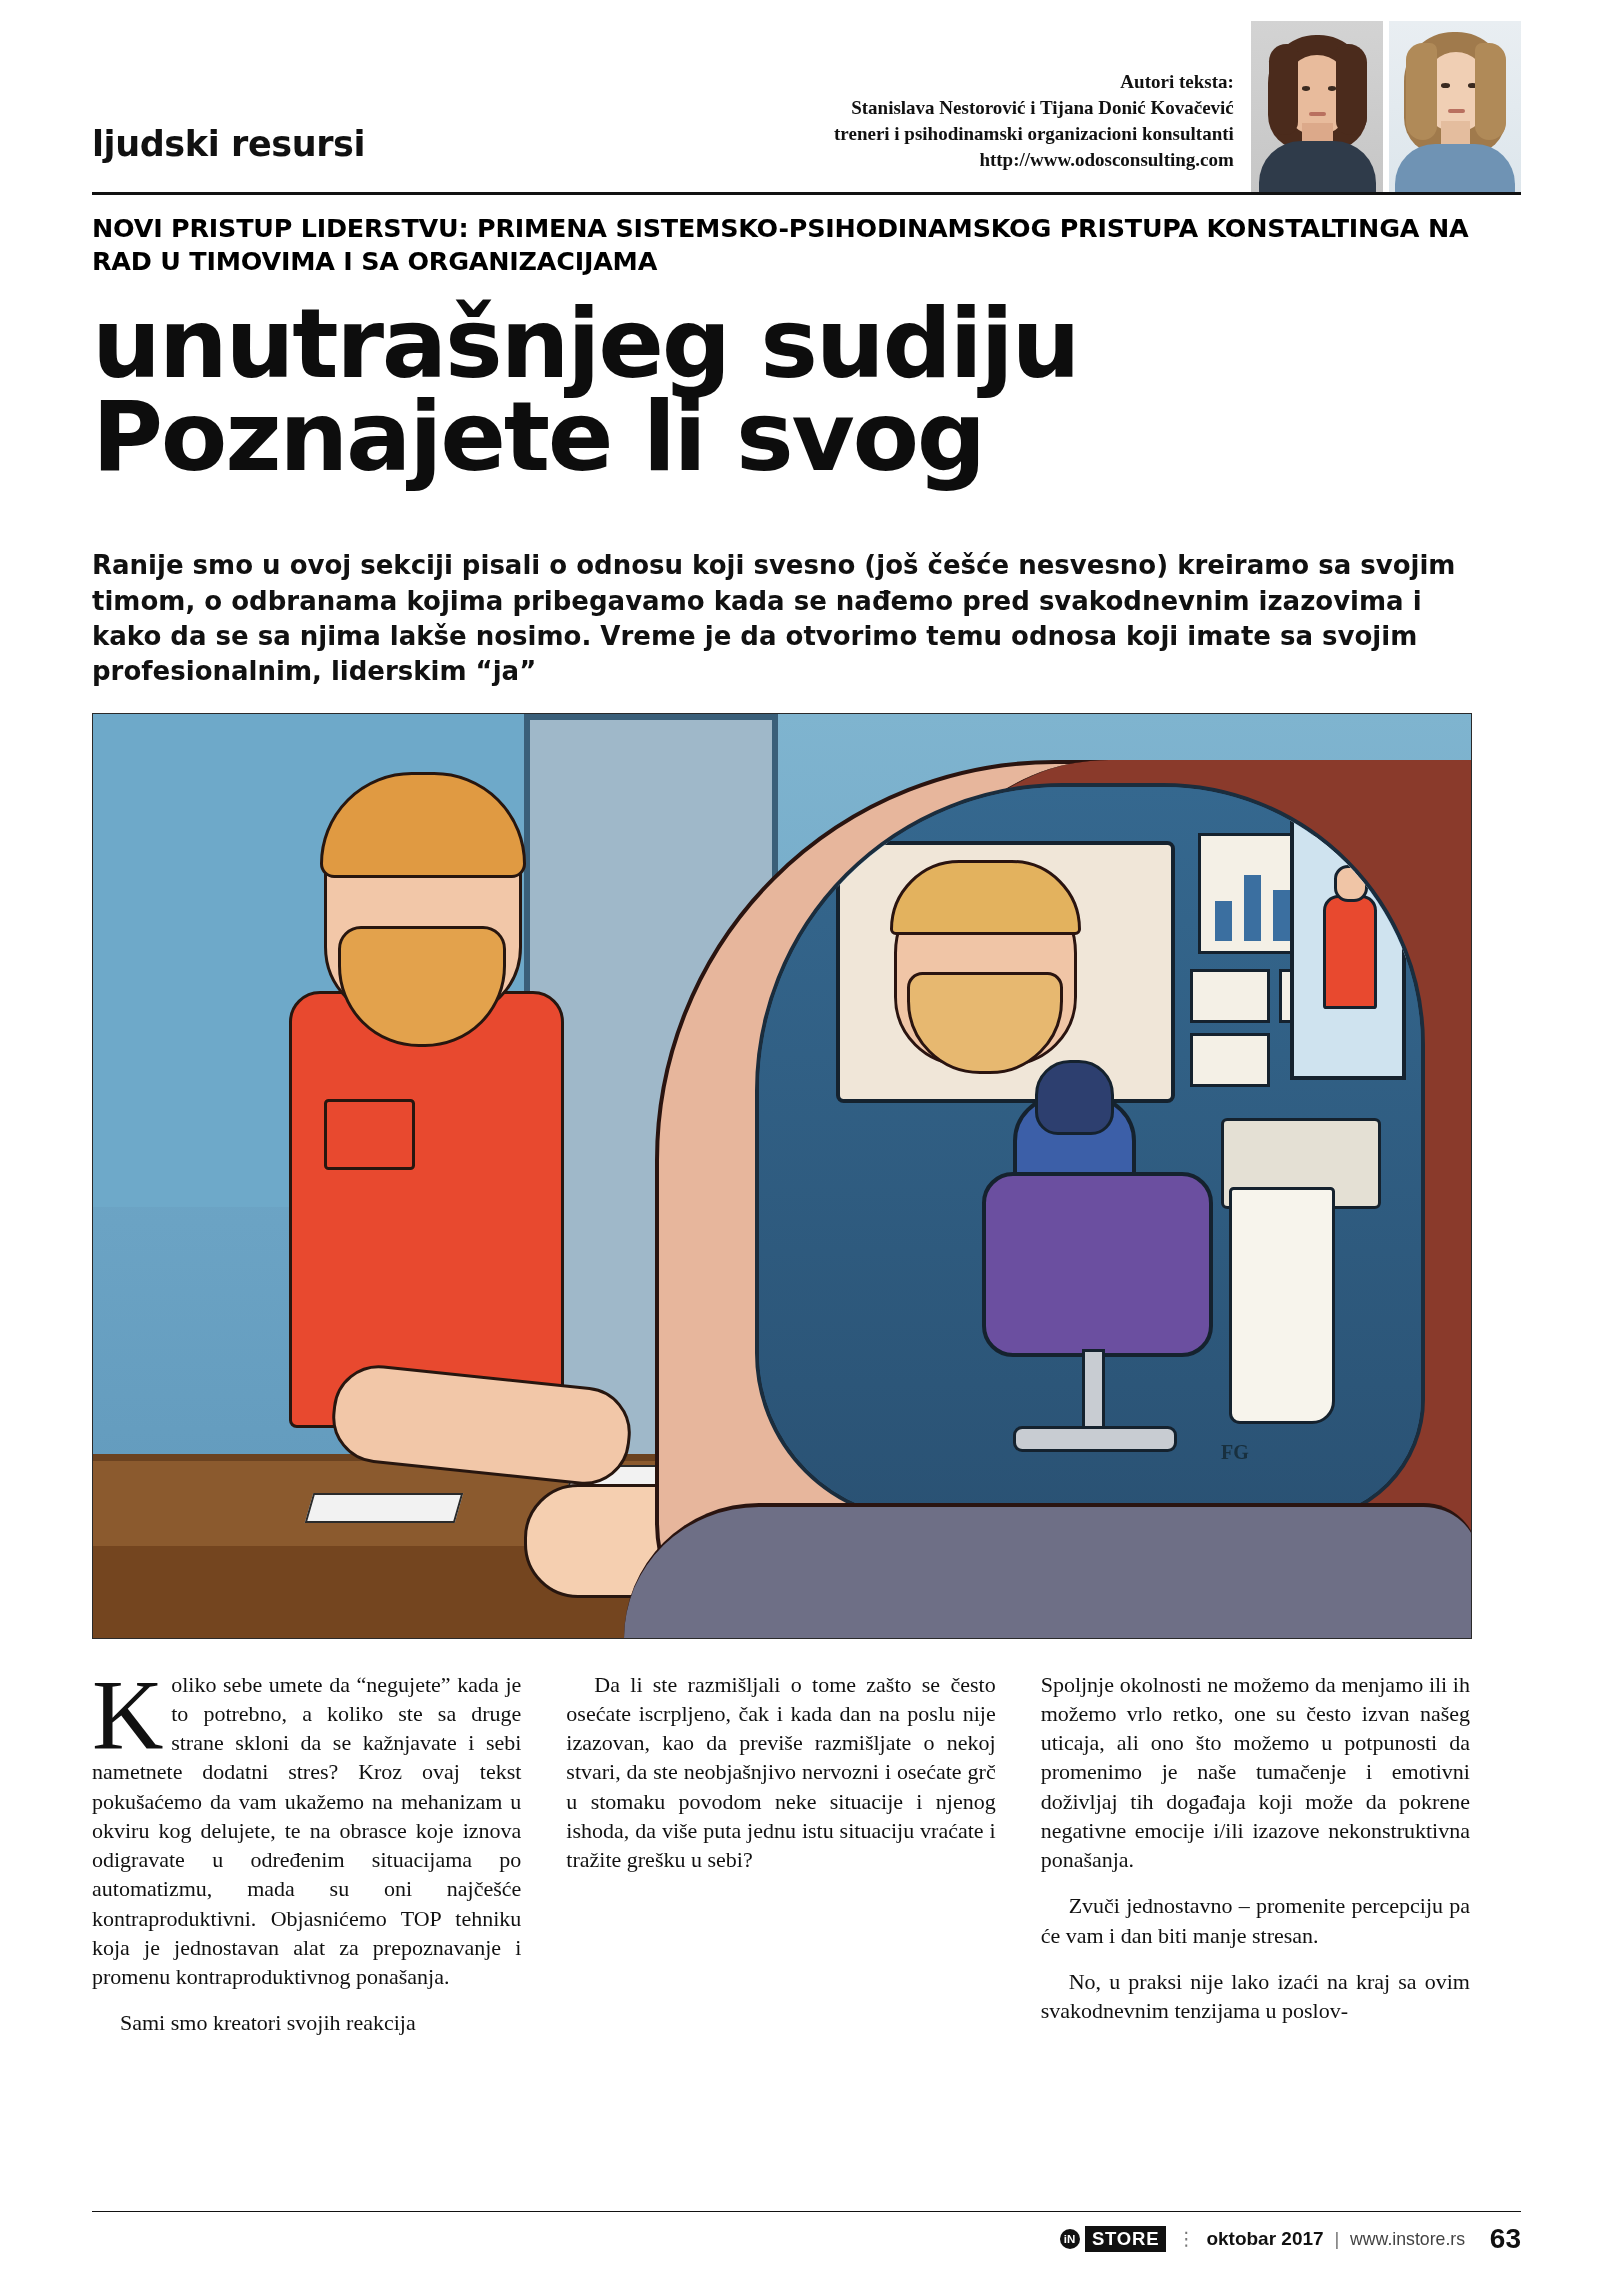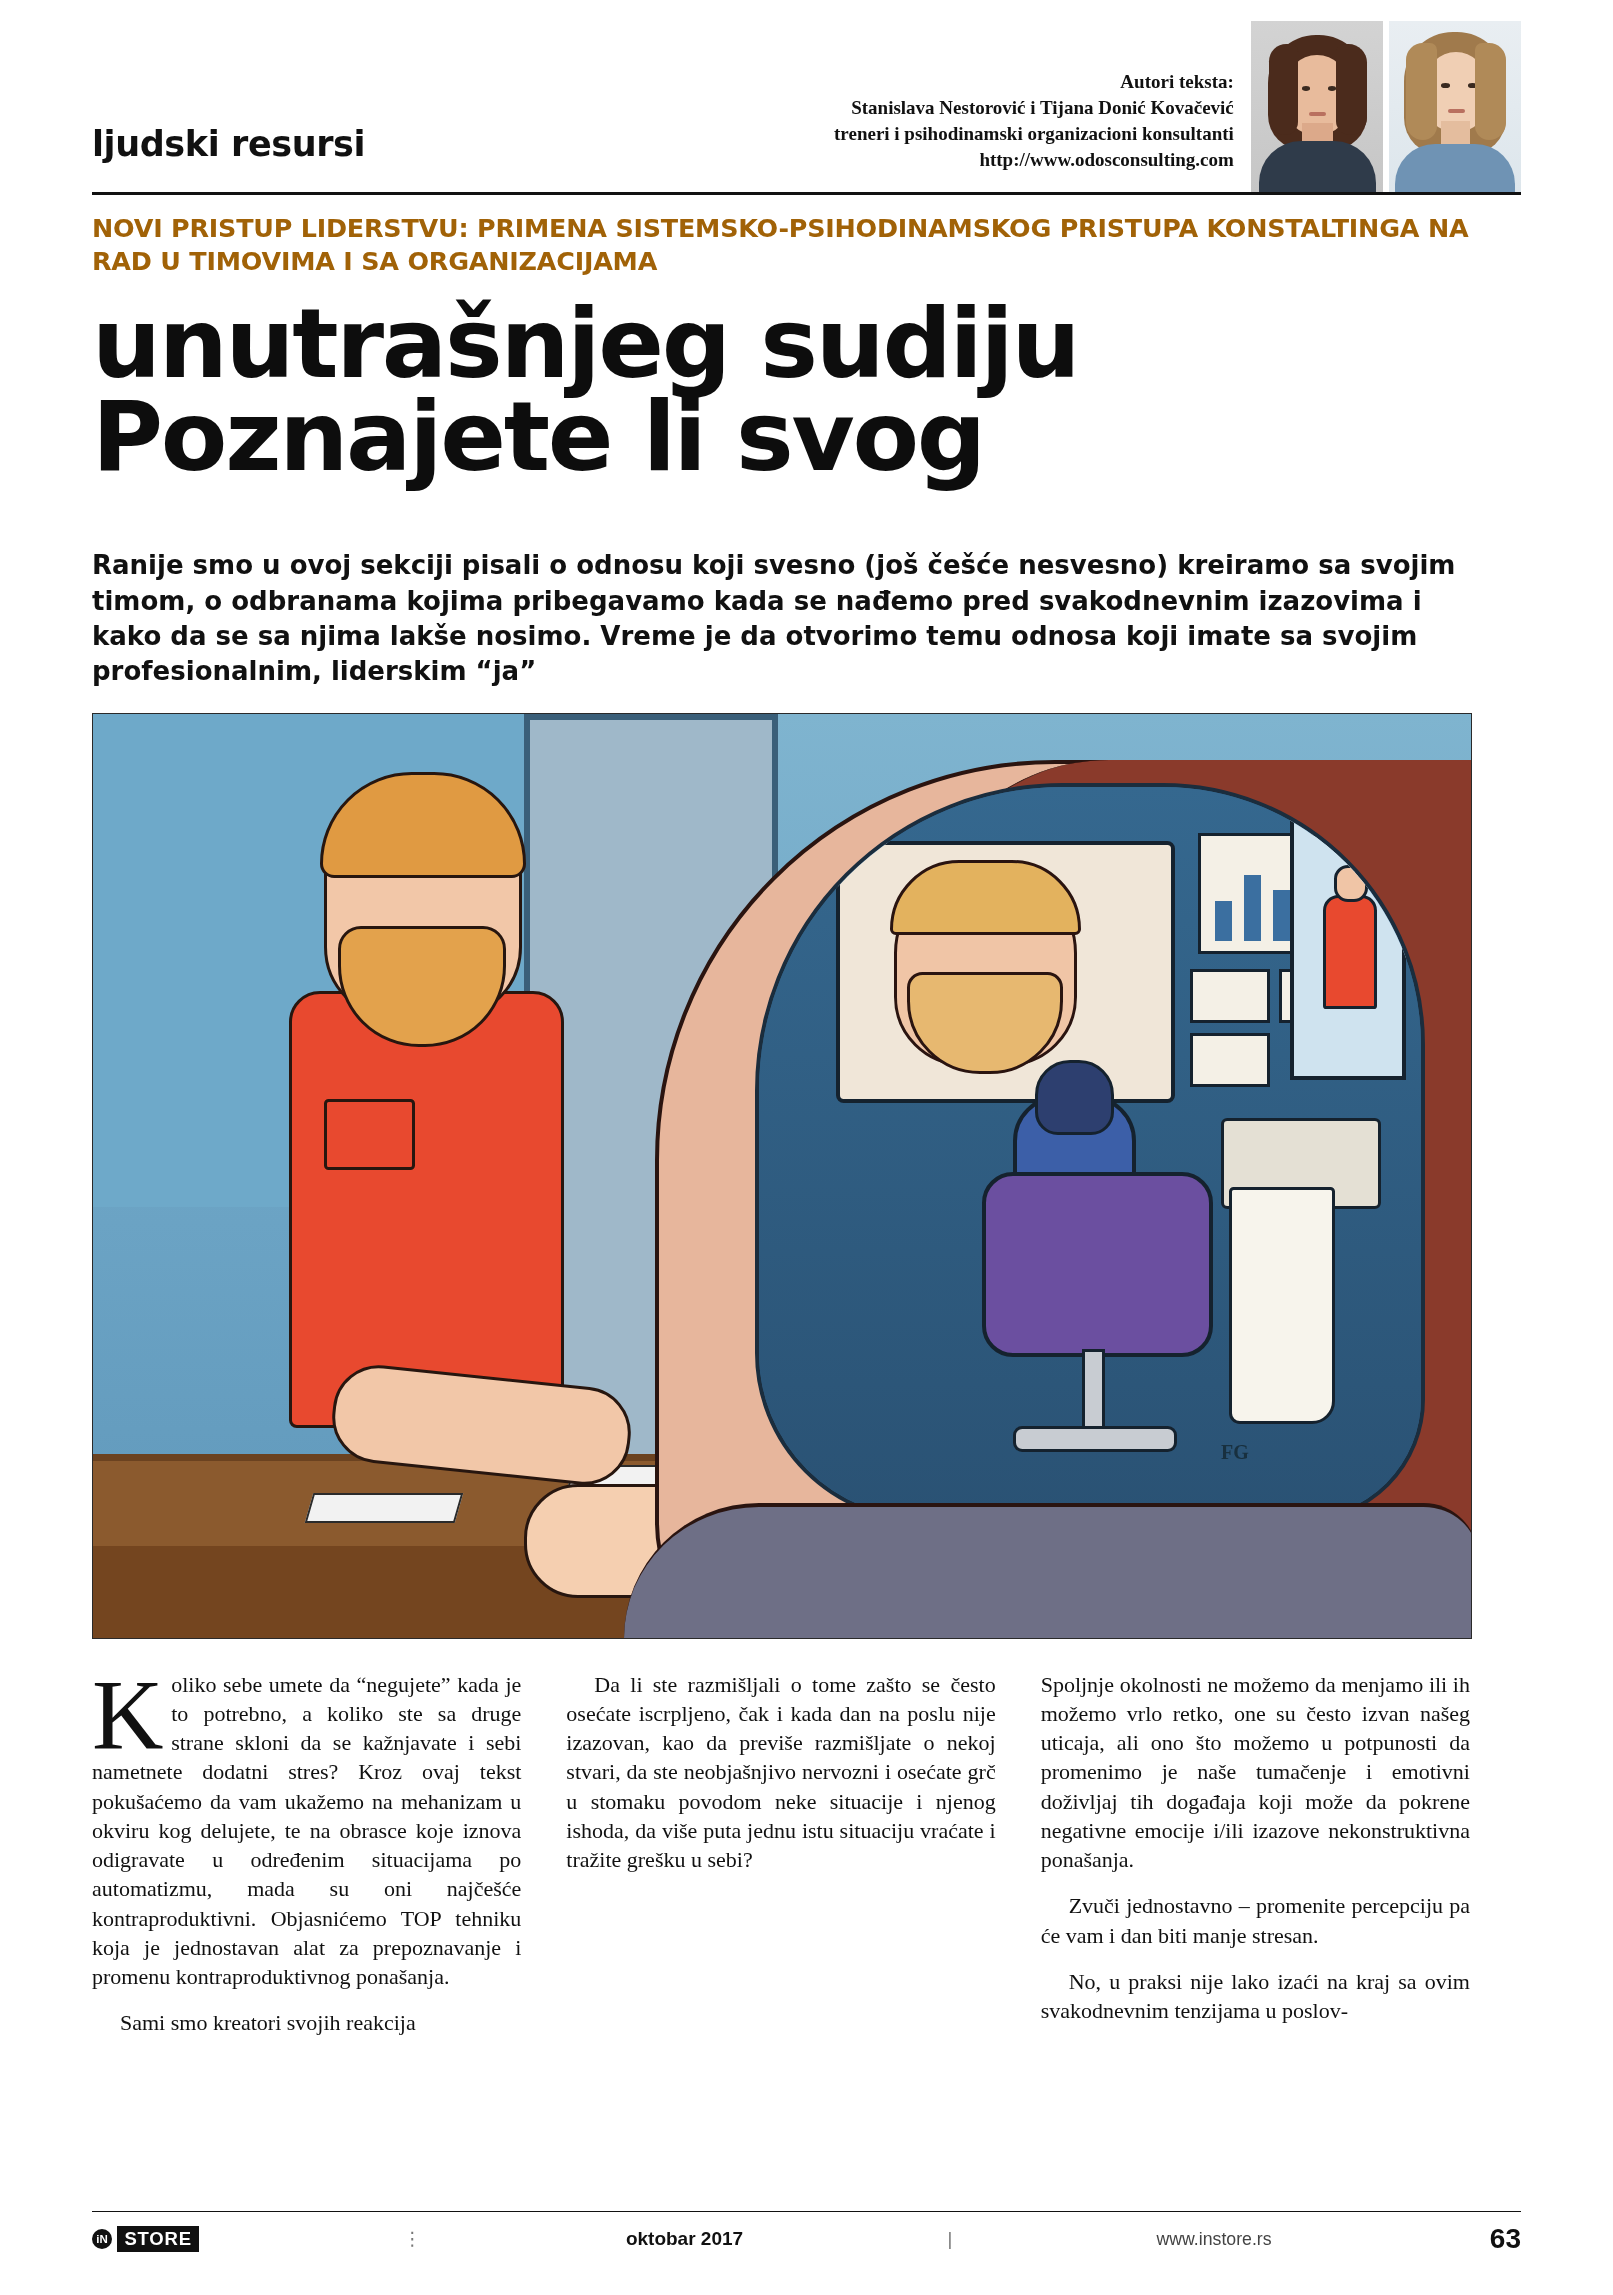--- a/index.html
+++ b/index.html
@@ -179,21 +179,21 @@
     margin-top: 0;
   }
 
   
   .kicker {
     font-family: "DejaVu Sans", sans-serif;
     font-weight: bold;
     font-size: 25.4px;
     line-height: 1.28;
     letter-spacing: -0.2px;
-    color: #a16207;
+    color: #000000;
     margin-top: 17px;
     max-width: 1378px;
   }
 
   
   .headline {
     font-family: "DejaVu Sans", sans-serif;
     font-weight: bold;
     font-size: 97px;
     line-height: 0.96;
@@ -539,21 +539,21 @@
   }
 
   
   .footer {
     position: absolute;
     left: 92px;
     right: 92px;
     bottom: 40px;
     display: flex;
     align-items: center;
-    justify-content: space-between;
+    justify-content: flex-end;
     gap: 10.8px;
     font-family: "Liberation Sans", sans-serif;
   }
   .footer-rule {
     position: absolute;
     left: 0; right: 0; top: -12.3px;
     border-top: 1.5px solid #111;
   }
   .footer-logo {
     display: inline-flex;

